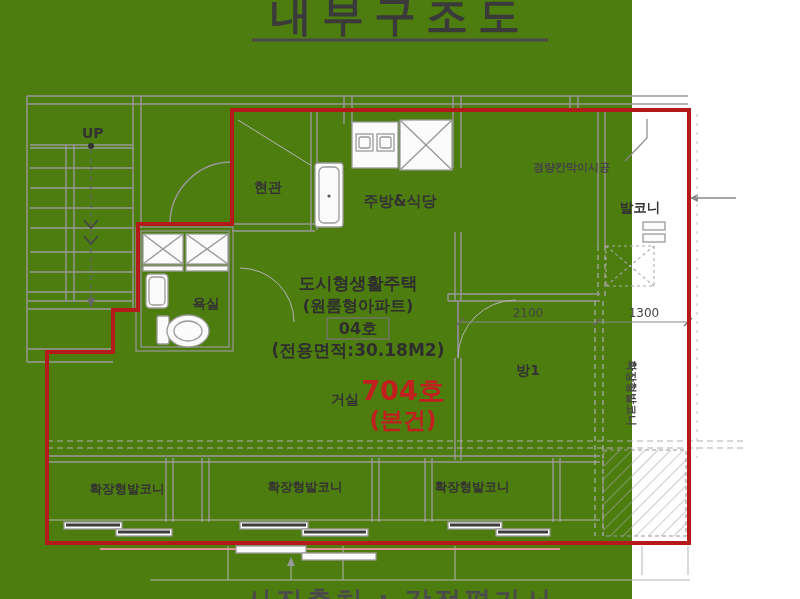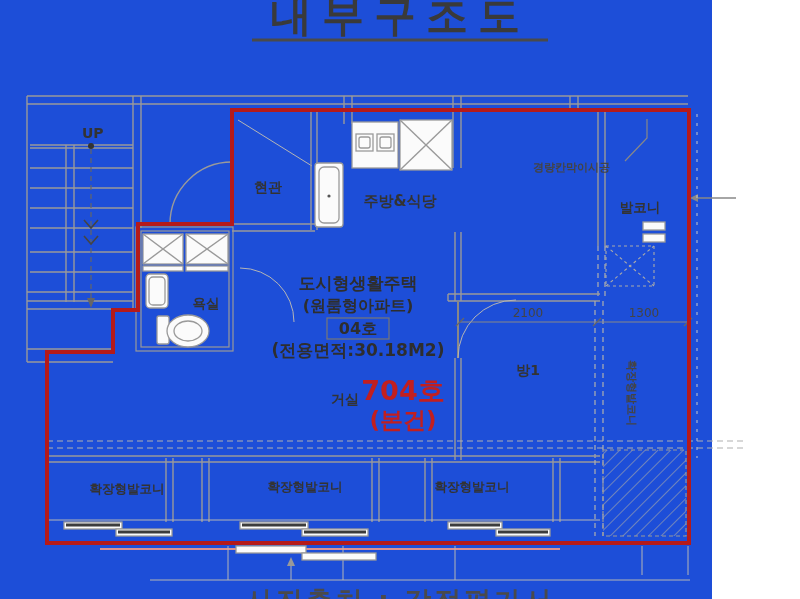--- a/index.html
+++ b/index.html
@@ -1,17 +1,17 @@
 <!DOCTYPE html>
 <html><head>
 <meta charset="utf-8">
 <style>
   html,body{margin:0;padding:0;background:#fff;width:800px;height:599px;overflow:hidden;
     font-family:"DejaVu Sans",sans-serif;}
-  #stage{position:relative;width:712px;height:599px;background:#1d4ed8;}
+  #stage{position:relative;width:632px;height:599px;background:#4d7c0f;}
   svg{position:absolute;left:0;top:0;}
   text{font-family:"DejaVu Sans",sans-serif;fill:#2b2b2b;}
   .title{font-size:42px;font-weight:bold;letter-spacing:10px;fill:#3a3a3a;}
   .caption{font-size:27px;font-weight:bold;letter-spacing:3px;fill:#4a4a4a;}
   .room{font-size:14px;font-weight:bold;fill:#333;}
   .room-sm{font-size:12.5px;font-weight:bold;fill:#333;}
   .anno{font-size:11px;font-weight:bold;fill:#444;}
   .info{font-size:16px;font-weight:bold;fill:#2e2e2e;}
   .dim{font-size:12px;fill:#444;}
   .red-big{font-size:27px;font-weight:bold;fill:#c21f1f;}

